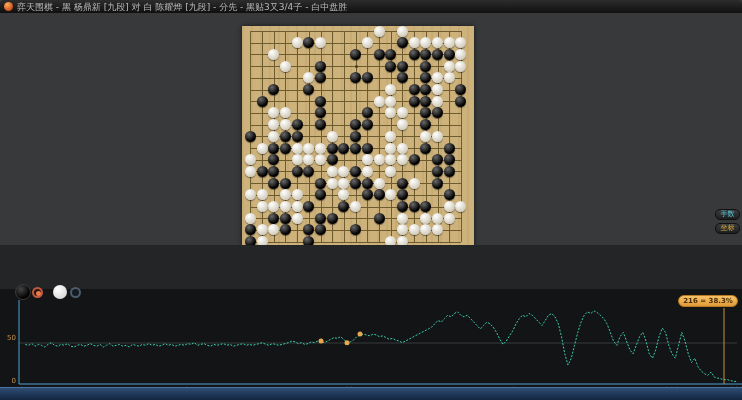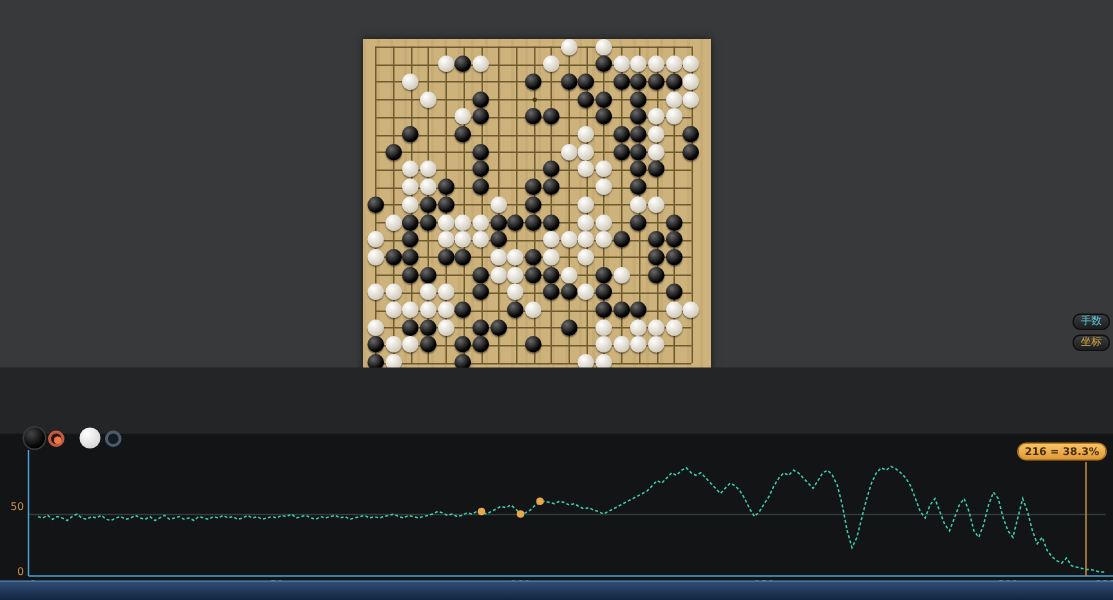--- a/index.html
+++ b/index.html
@@ -50,20 +50,24 @@
   .y-tick { position:absolute; left:2px; width:14px; text-align:right; font-size:7px; color:#c89050; }
   .tooltip { position:absolute; left:678px; top:295px; width:60px; height:12px; border-radius:6px;
              background:linear-gradient(#f8c368,#e09a38); border:1px solid #b87a20;
              color:#4a2e08; font-size:7px; font-weight:bold; line-height:10px; text-align:center; }
 </style>
 </head>
 <body>
 
 <div class="window">
 
+  <div class="titlebar">
+    <div class="app-icon"></div>
+    <div class="title-text">弈天围棋 - 黑 杨鼎新 [九段] 对 白 陈耀烨 [九段] - 分先 - 黑贴3又3/4子 - 白中盘胜</div>
+  </div>
 
   <div class="upper">
     <div class="board" id="board">
         <div class="gline" style="left: 8.3px; top: 5px; width: 1px; height: 210.6px;"></div>
         <div class="gline" style="left: 8.3px; top: 5px; width: 210.6px; height: 1px;"></div>
         <div class="gline" style="left: 20px; top: 5px; width: 1px; height: 210.6px;"></div>
         <div class="gline" style="left: 8.3px; top: 16.7px; width: 210.6px; height: 1px;"></div>
         <div class="gline" style="left: 31.7px; top: 5px; width: 1px; height: 210.6px;"></div>
         <div class="gline" style="left: 8.3px; top: 28.4px; width: 210.6px; height: 1px;"></div>
         <div class="gline" style="left: 43.4px; top: 5px; width: 1px; height: 210.6px;"></div>

